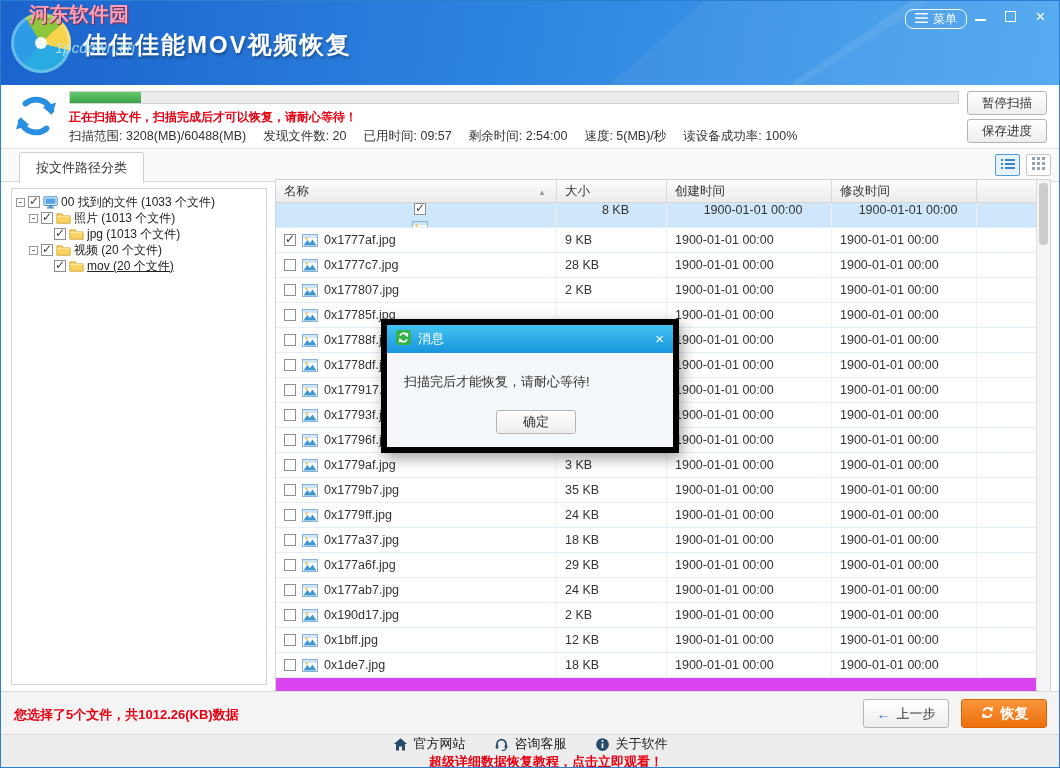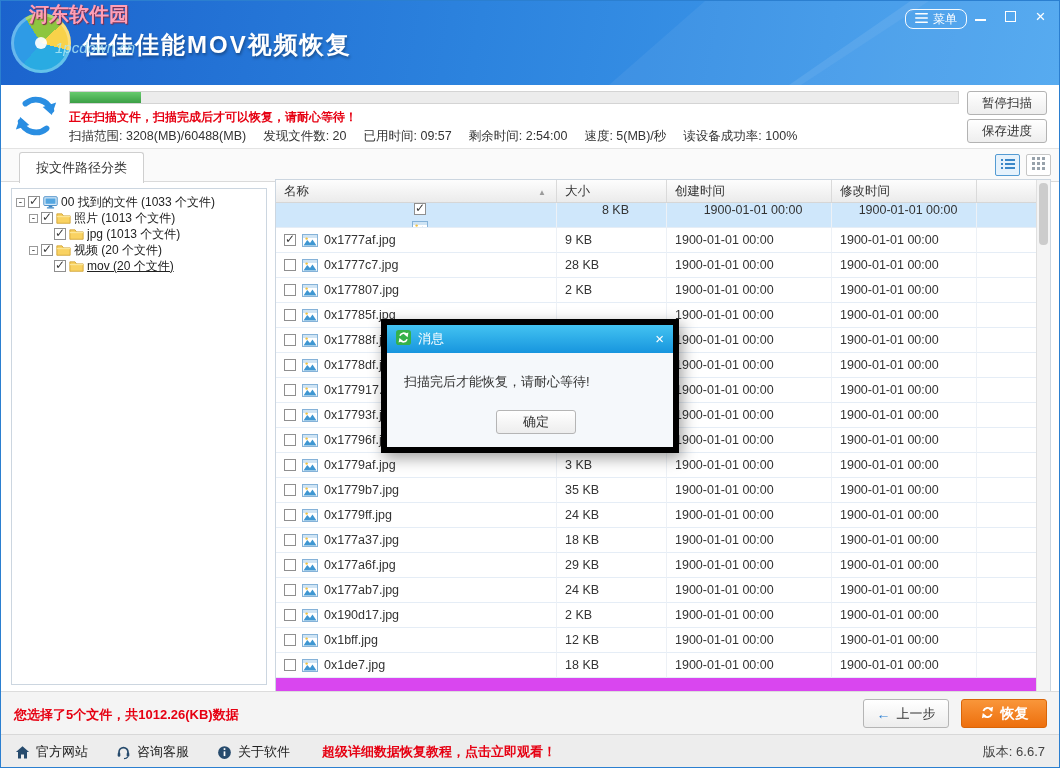--- a/index.html
+++ b/index.html
@@ -94,21 +94,21 @@
   .selection-info { position:absolute; left:13px; top:14px; color:#e60012; font-size:13px; font-weight:bold; }
   .prev-btn { position:absolute; right:110px; top:7px; width:86px; height:29px; background:linear-gradient(#ffffff,#ededed);
     border:1px solid #b5b5b5; border-radius:3px; font-size:13px; color:#333; display:flex; align-items:center; justify-content:center; gap:6px; }
   .arrow-left { color:#2a7fd4; font-weight:bold; font-size:14px; }
   .recover-btn { position:absolute; right:12px; top:7px; width:86px; height:29px; background:linear-gradient(#f9963a,#ed6f0d);
     border:1px solid #d96508; border-radius:3px; font-size:14px; color:#fff; font-weight:bold;
     display:flex; align-items:center; justify-content:center; gap:6px; }
 
   
   .footer { position:absolute; top:733px; left:0; right:0; height:35px; background:#ededed; border-top:1px solid #d8d8d8;
-    display:flex; align-items:center; padding:0 14px; font-size:13px; color:#222; }
+    display:flex; align-items:center; padding:0 14px; font-size:13px; color:#222;flex-direction:column; }
   .footer-links { display:flex; gap:28px; align-items:center; }
   .flink { display:flex; align-items:center; gap:6px; }
   .promo { margin-left:32px; color:#e60012; font-weight:bold; }
   .version { margin-left:auto; color:#444; }
 </style>
 </head>
 <body>
 
 <div class="window">
 

